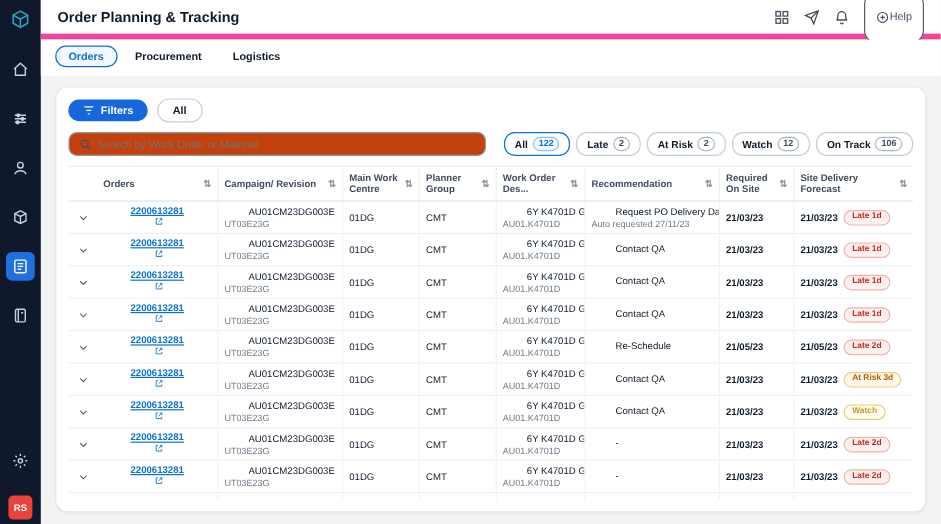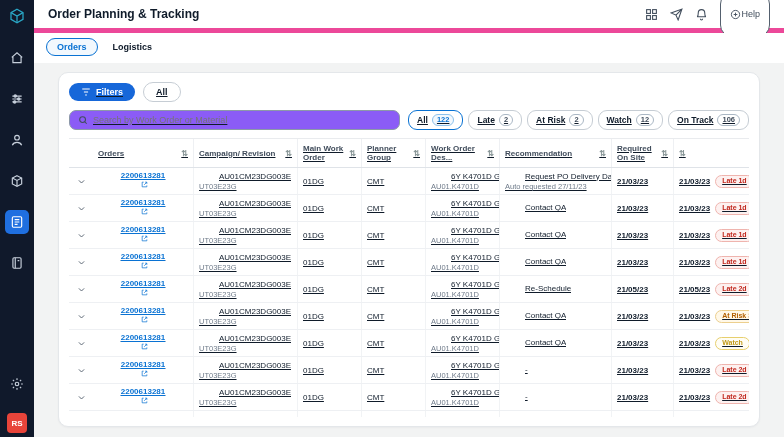--- a/index.html
+++ b/index.html
@@ -20,29 +20,29 @@
   .topbar { background:#fff; height:33px; display:flex; align-items:center; padding:0 14px; gap:12px; border-bottom:5px solid #ec4899; }
   .page-title { font-size:12px; font-weight:700; }
   .topbar-right { margin-left:auto; display:flex; align-items:center; gap:12px; color:#414d5c; }
   .icon-btn { display:flex; align-items:center; cursor:pointer; color:#414d5c; }
   .help-btn { display:flex; align-items:center; gap:0; border:1.5px solid #54606e; border-radius:12px; padding:16px 9px; font-size:9px; font-weight:400; color:#414d5c; background:#fff; cursor:pointer; }
 
   .tabsbar { background:#fff; padding:5px 12px 7px; display:flex; align-items:center; gap:4px; }
   .tab { font-size:9px; font-weight:700; padding:3px 10px; border-radius:13px; cursor:pointer; color:#0f1b2a; border:1.5px solid transparent; }
   .tab.active { color:#0972d3; border-color:#0972d3; background:#f2f8fd; }
 
-  .content { flex:1; padding:9px 24px 10px; min-height:0;text-decoration:underline; }
+  .content { flex:1; padding:9px 12px 10px; min-height:0; }
   .card { background:#fff; border:1px solid #e4e7ea; border-radius:10px; height:100%; padding:9px 10px; display:flex; flex-direction:column; gap:8px; overflow:hidden; box-shadow:0 1px 2px rgba(15,27,42,.04); }
 
   .filter-row { display:flex; align-items:center; gap:8px; }
   .btn-filters { display:flex; align-items:center; gap:5px; background:#1667d9; color:#fff; border:none; font-size:9px; font-weight:700; padding:4px 12px; border-radius:14px; cursor:pointer; }
   .btn-all { background:#fff; border:1.5px solid #c6cdd4; color:#0f1b2a; font-size:9px; font-weight:700; padding:4px 12px; border-radius:14px; cursor:pointer; }
 
   .search-row { display:flex; align-items:center; gap:8px; }
-  .search-box { display:flex; align-items:center; gap:5px; width:348px; border:1px solid #8c99a8; border-radius:7px; padding:4px 8px; background:#8b5cf6; color:#414d5c; }
+  .search-box { display:flex; align-items:center; gap:5px; width:348px; border:1px solid #8c99a8; border-radius:7px; padding:4px 8px; background:#c2410c; color:#414d5c; }
   .search-box input { border:none; outline:none; flex:1; font-size:9px; font-family:inherit; color:#0f1b2a; background:transparent; }
   .chips { margin-left:auto; display:flex; gap:5px; }
   .chip { display:flex; align-items:center; gap:4px; border:1.5px solid #c6cdd4; background:#fff; border-radius:9px; padding:3px 8px; font-size:8.5px; font-weight:700; color:#0f1b2a; cursor:pointer; white-space:nowrap; }
   .chip .count { font-size:7.5px; font-weight:700; color:#414d5c; border:1px solid #aab7c4; border-radius:8px; padding:0 4px; line-height:10px; }
   .chip.active { border-color:#0972d3; }
   .chip.active .count { color:#0972d3; border-color:#8cc1ec; background:#f2f8fd; }
 
   
   .table { flex:1; min-height:0; overflow:hidden; display:flex; flex-direction:column; border-top:1px solid #e9ebee; }
   .thead, .trow { display:grid; grid-template-columns:24px 100px 104px 64px 64px 74px 112px 62px minmax(0,1fr); align-items:stretch; }
@@ -174,20 +174,21 @@
                 <path d="M12 8v8M8 12h8"></path>
               </svg>
             </span>
           <span>Help</span>
         </button>
       </div>
     </div>
 
     <div class="tabsbar">
       <div class="tab active">Orders</div>
+      <div class="tab">Procurement</div>
       <div class="tab">Logistics</div>
     </div>
 
     <div class="content">
       <div class="card">
 
         <div class="filter-row">
           <button class="btn-filters">
             <span>
                 <svg width="10" height="10" viewBox="0 0 24 24" fill="none" stroke="currentColor" stroke-width="2.5">
@@ -238,40 +239,41 @@
             <div class="hcell"></div>
             <div class="hcell">
                 <span>Orders</span>
                 <span class="sort">⇅</span>
               </div>
             <div class="hcell">
                 <span>Campaign/ Revision</span>
                 <span class="sort">⇅</span>
               </div>
             <div class="hcell">
-                <span>Main Work Order</span>
+                <span>Main Work Centre</span>
                 <span class="sort">⇅</span>
               </div>
             <div class="hcell">
                 <span>Planner Group</span>
                 <span class="sort">⇅</span>
               </div>
             <div class="hcell">
                 <span>Work Order Des...</span>
                 <span class="sort">⇅</span>
               </div>
             <div class="hcell">
                 <span>Recommendation</span>
                 <span class="sort">⇅</span>
               </div>
             <div class="hcell">
                 <span>Required On Site</span>
                 <span class="sort">⇅</span>
               </div>
             <div class="hcell">
+                <span>Site Delivery Forecast</span>
                 <span class="sort">⇅</span>
               </div>
           </div>
           <div class="tbody">
   <div class="trow">
     <div class="cell expand">
       <span>
                     <svg width="9" height="9" viewBox="0 0 24 24" fill="none" stroke="currentColor" stroke-width="2.5">
                       <path d="M5 9l7 7 7-7"></path>
                     </svg>

